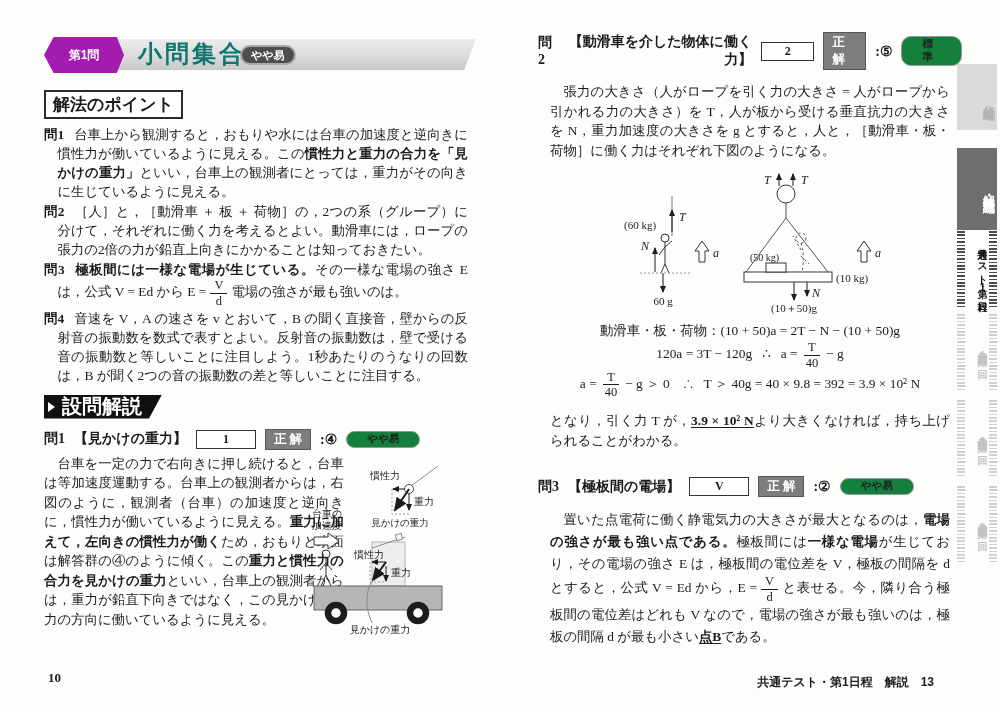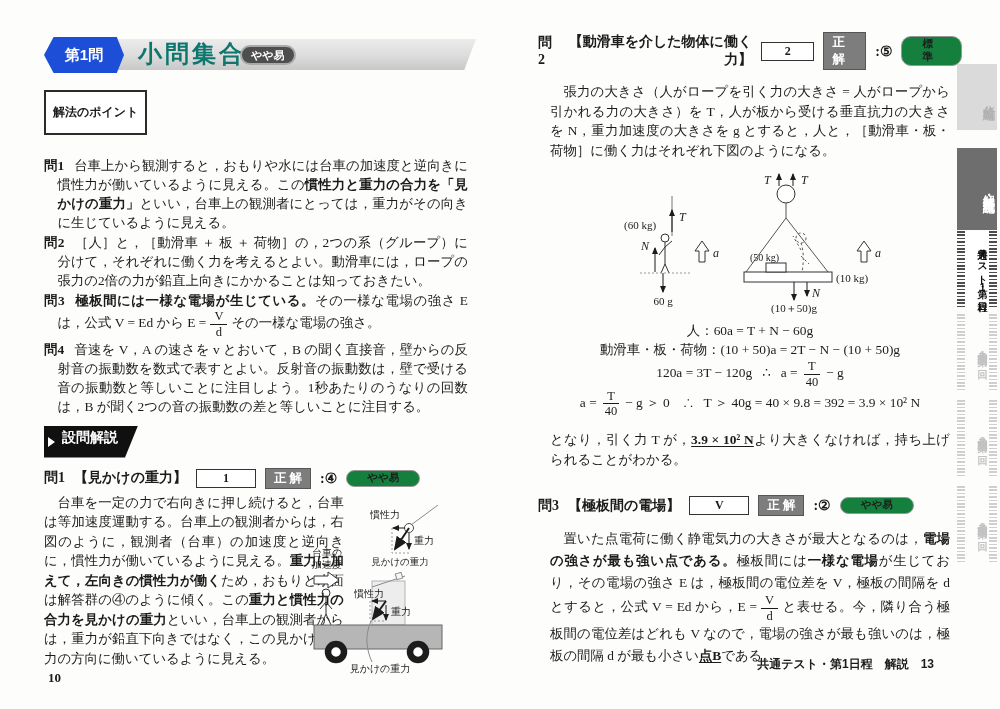--- a/index.html
+++ b/index.html
@@ -9,39 +9,39 @@
     font-family:"Liberation Serif","DejaVu Serif",serif;
   }
   .b{font-weight:bold;}
   .u{font-weight:bold;text-decoration:underline;text-underline-offset:2px;}
   
   .lp{position:absolute;left:44px;top:36px;width:424px;}
   .banner{position:relative;height:40px;margin-bottom:12px;}
   .banner-strip{position:absolute;left:40px;top:3px;width:392px;height:31px;
     background:linear-gradient(180deg,#ececec 0%,#dcdcdc 55%,#c8c8c8 100%);
     clip-path:polygon(3% 0,100% 0,97% 100%,0 100%);}
-  .badge{position:absolute;left:0;top:1px;width:80px;height:36px;background:#1d4ed8;color:#fff;
-    font-family:"Liberation Sans",sans-serif;font-weight:bold;font-size:15px;line-height:36px;text-align:center;
+  .badge{position:absolute;left:0;top:1px;width:80px;height:36px;background:#a21caf;color:#fff;
+    font-family:"Liberation Sans",sans-serif;font-weight:bold;font-size:12px;line-height:36px;text-align:center;
     clip-path:polygon(12% 0,91% 0,100% 50%,91% 100%,12% 100%,0 50%);}
   .banner-title{position:absolute;left:94px;top:2px;font-family:"Liberation Sans",sans-serif;
     font-weight:bold;font-size:24px;letter-spacing:3px;color:#0f766e;}
   .banner-pill{position:absolute;left:196px;top:9px;background:#4e4e4e;color:#fff;border:2px solid #a9a9a9;
     border-radius:11px;font-size:11px;line-height:14px;padding:1px 9px;font-family:"Liberation Sans",sans-serif;font-weight:bold;}
-  .points-head{display:inline-block;border:2px solid #2b2b2b;padding:12px 7px;font-weight:bold;font-size:12px;
-    line-height:17px;margin:2px 0 21px;background:#fff;}
+  .points-head{display:inline-block;border:2px solid #2b2b2b;padding:4px 7px;font-weight:bold;font-size:17px;
+    line-height:17px;margin:2px 0 6px;background:#fff;}
   .pt{margin:0 0 1px;font-size:13.4px;line-height:19px;text-align:justify;padding-left:1em;text-indent:-1em;}
   .ql{font-weight:bold;margin-right:.75em;}
   .kbox{display:inline-block;border:1.3px solid #222;padding:0 7px;margin:0 3px;text-indent:0;line-height:15px;}
   .frac{display:inline-flex;flex-direction:column;align-items:center;vertical-align:middle;
     margin:0 4px;line-height:1.02;font-size:12.5px;text-indent:0;}
   .frac .fn{padding:0 4px 1px;border-bottom:1.2px solid #1b1b1b;}
   .frac .fd{padding:1px 4px 0;}
   .kaisetsu{position:relative;display:inline-block;background:#101010;color:#fff;
-    font-family:"Liberation Sans",sans-serif;font-weight:bold;font-size:14px;line-height:21px;
-    padding:1px 20px 10px 18px;margin:9px 0 6px;
+    font-family:"Liberation Sans",sans-serif;font-weight:bold;font-size:20px;line-height:21px;
+    padding:1px 20px 2px 18px;margin:9px 0 6px;
     clip-path:polygon(0 0,100% 0,calc(100% - 13px) 100%,0 100%);}
   .kaisetsu::before{content:"";position:absolute;left:4px;top:50%;transform:translateY(-50%);
     border-left:7px solid #fff;border-top:5px solid transparent;border-bottom:5px solid transparent;}
   .qhead{display:flex;align-items:center;gap:9px;font-size:14px;margin:4px 0 4px;}
   .ql2{font-weight:bold;}
   .ttl{font-weight:bold;text-align:right;}
   .numbox{display:inline-block;width:58px;height:17px;border:1.6px solid #333;background:#fff;
     text-align:center;font-size:12px;line-height:17px;font-weight:bold;}
   .seikai{display:inline-block;background:#7d7d7d;color:#fff;font-size:12.5px;font-weight:bold;
     line-height:17px;padding:1px 8px;border:1px solid #565656;}
@@ -51,21 +51,21 @@
   .q1wrap{position:relative;min-height:208px;}
   .q1text{width:300px;margin:0;font-size:13.4px;line-height:19.5px;text-align:justify;text-indent:1em;}
   .q1fig{position:absolute;left:268px;top:12px;}
   .pgnum{position:absolute;left:48px;top:670px;font-weight:bold;font-size:13px;}
   
   .rp{position:absolute;left:538px;top:28px;width:424px;}
   .para{margin:12px;font-size:13.4px;line-height:19.5px;text-align:justify;}
   .ind{text-indent:1em;}
   .fig2wrap{margin:6px 0 4px 58px;}
   .eq{font-size:13.4px;text-align:center;margin:1px 0;white-space:pre-wrap;}
-  .footerbox{position:absolute;right:66px;top:656px;font-family:"Liberation Sans",sans-serif;font-weight:bold;font-size:12px;}
+  .footerbox{position:absolute;right:66px;top:674px;font-family:"Liberation Sans",sans-serif;font-weight:bold;font-size:12px;}
   
   .sidebar{position:absolute;top:0;right:0;width:48px;height:709px;}
   .tab{position:absolute;left:5px;width:40px;display:flex;justify-content:space-between;align-items:stretch;}
   .vtext{flex:1;writing-mode:vertical-rl;text-orientation:upright;margin:auto;text-align:center;
     font-family:"Liberation Sans",sans-serif;letter-spacing:1px;}
   .stripe{width:8px;}
   .t1{top:64px;height:66px;background:#dadada;}
   .t1 .vtext{color:#b2b2b2;font-size:12px;font-weight:bold;}
   .t2{top:148px;height:82px;background:#6e6e6e;}
   .t2 .vtext{color:#fff;font-size:12px;font-weight:bold;}
@@ -93,21 +93,21 @@
 
   <div class="points-head">解法のポイント</div>
 
   <p class="pt"><span class="ql">問1</span><span>台車上から観測すると，おもりや水には台車の加速度と逆向きに慣性力が働いているように見える。この</span><span class="b">慣性力と重力の合力を「見かけの重力」</span><span>といい，台車上の観測者にとっては，重力がその向きに生じているように見える。</span></p>
 
   <p class="pt"><span class="ql">問2</span><span>［人］と，［動滑車 ＋ 板 ＋ 荷物］の，2つの系（グループ）に分けて，それぞれに働く力を考えるとよい。動滑車には，ロープの張力の2倍の力が鉛直上向きにかかることは知っておきたい。</span></p>
 
   <p class="pt"><span class="ql">問3</span><span class="b">極板間には一様な電場が生じている。</span><span>その一様な電場の強さ E は，</span><span>公式 V = Ed から E =</span><span class="frac">
         <span class="fn">V</span>
         <span class="fd">d</span>
-      </span><span>その一様な電場の強さ。</span></p>
+      </span><span>電場の強さが最も強いのは。</span></p>
 
   <p class="pt"><span class="ql">問4</span><span>音速を V，A の速さを v とおいて，B の聞く直接音，壁からの反射音の振動数を数式で表すとよい。反射音の振動数は，壁で受ける音の振動数と等しいことに注目しよう。1秒あたりのうなりの回数は，B が聞く2つの音の振動数の差と等しいことに注目する。</span></p>
 
 
   <div class="kaisetsu">設問解説</div>
 
   <div class="qhead">
     <span class="ql2">問1</span>
       <span class="ttl">【見かけの重力】</span>
     <span class="numbox">1</span>
@@ -232,21 +232,20 @@
       <text x="240" y="110" font-size="11">(10 kg)</text>
       <line x1="211" y1="110" x2="211" y2="124" stroke="#1b1b1b" marker-end="url(#ah2)"></line>
       <text x="216" y="125" font-size="12" font-style="italic">N</text>
       <line x1="198" y1="110" x2="198" y2="128" stroke="#1b1b1b" marker-end="url(#ah2)"></line>
       <text x="198" y="140" font-size="11" text-anchor="middle">(10＋50)g</text>
       <path d="M265,90 v-11 h-4 l7,-10 7,10 h-4 v11 Z" fill="#fff" stroke="#333"></path>
       <text x="279" y="85" font-size="12" font-style="italic">a</text>
     </svg>
   </div>
 
-  <div class="eq">人：60a = T + N − 60g</div>
   <div class="eq">動滑車・板・荷物：(10 + 50)a = 2T − N − (10 + 50)g</div>
   <div class="eq"><span>120a = 3T − 120g   ∴   a =</span><span class="frac"><span class="fn">T</span><span class="fd">40</span></span><span>− g</span></div>
   <div class="eq"><span>a =</span><span class="frac"><span class="fn">T</span><span class="fd">40</span></span><span>− g ＞ 0    ∴   T ＞ 40g = 40 × 9.8 = 392 = 3.9 × 10² N</span></div>
   <p class="para"><span>となり，引く力 T が，</span><span class="u">3.9 × 10² N</span><span>より大きくなければ，持ち上げられることがわかる。</span></p>
 
   <div class="qhead" style="margin-top:26px;">
     <span class="ql2">問3</span>
       <span class="ttl">【極板間の電場】</span>
     <span class="numbox">V</span>
     <span class="seikai">正 解</span>

